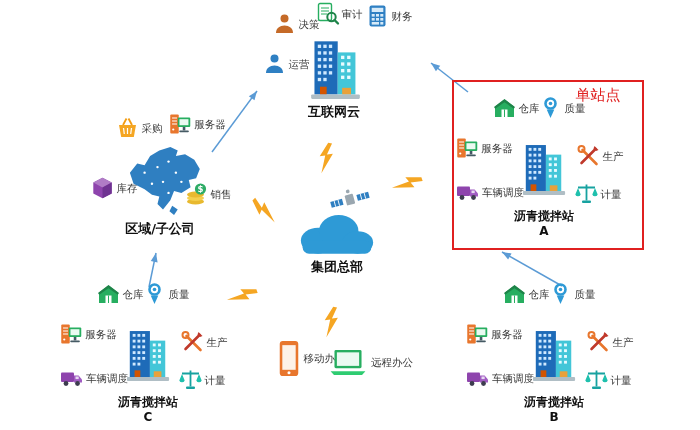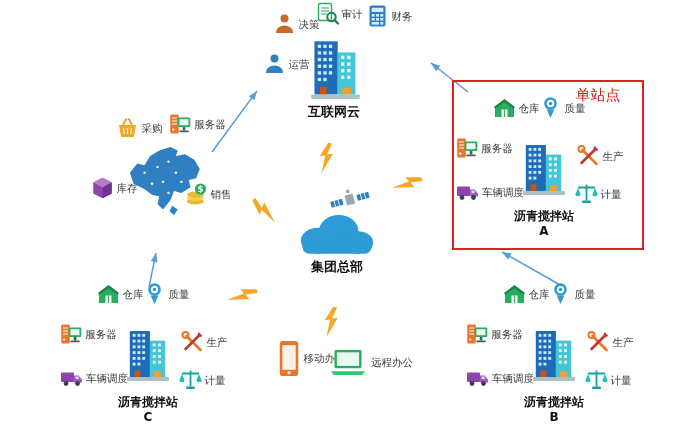--- a/index.html
+++ b/index.html
@@ -218,20 +218,21 @@
           <circle cx="44" cy="28" r="1.3"></circle>
           <circle cx="56" cy="22" r="1.3"></circle>
           <circle cx="64" cy="34" r="1.3"></circle>
           <circle cx="50" cy="44" r="1.3"></circle>
           <circle cx="38" cy="46" r="1.3"></circle>
           <circle cx="70" cy="44" r="1.3"></circle>
           <circle cx="56" cy="56" r="1.3"></circle>
         </g>
       </svg>
     </span>
+  <div class="title" style="left:160px;top:220px">区域/子公司</div>
 
   <span class="ic abs" style="left:294px;top:208px;width:86px;height:50px">
       <svg viewBox="0 0 100 58">
         <ellipse cx="28" cy="38" rx="20" ry="15" fill="#2e9ad6"></ellipse>
         <ellipse cx="52" cy="27" rx="23" ry="19" fill="#2e9ad6"></ellipse>
         <ellipse cx="74" cy="40" rx="18" ry="13" fill="#2e9ad6"></ellipse>
         <rect x="10" y="38" width="80" height="15" rx="7.5" fill="#2e9ad6"></rect>
       </svg>
     </span>
   <span class="ic abs" style="left:327px;top:186px;width:46px;height:28px">

